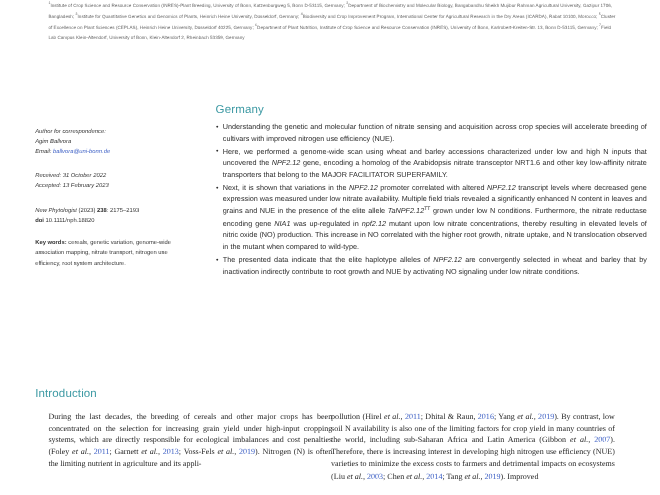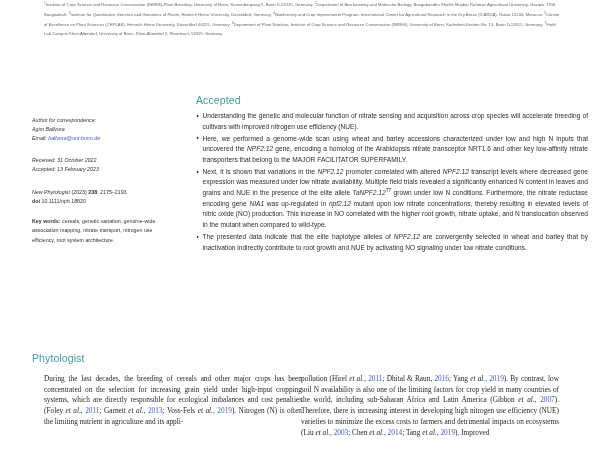--- a/index.html
+++ b/index.html
@@ -162,24 +162,24 @@
   <div class="side-block">
     <div class="keywords">
       <span class="kw-head">Key words:</span>
       <span>cereals, genetic variation, genome-wide association mapping, nitrate transport, nitrogen use efficiency, root system architecture.</span>
     </div>
   </div>
 
 </div>
 
 <div class="summary">
-  <div class="summary-title">Accepted</div>
+  <div class="summary-title">Germany</div>
   <ul class="sum-list" id="summary-list">
       <li>Understanding the genetic and molecular function of nitrate sensing and acquisition across crop species will accelerate breeding of cultivars with improved nitrogen use efficiency (NUE).</li>
       <li>Here, we performed a genome-wide scan using wheat and barley accessions characterized under low and high N inputs that uncovered the <i>NPF2.12</i> gene, encoding a homolog of the Arabidopsis nitrate transceptor NRT1.6 and other key low-affinity nitrate transporters that belong to the MAJOR FACILITATOR SUPERFAMILY.</li>
       <li>Next, it is shown that variations in the <i>NPF2.12</i> promoter correlated with altered <i>NPF2.12</i> transcript levels where decreased gene expression was measured under low nitrate availability. Multiple field trials revealed a significantly enhanced N content in leaves and grains and NUE in the presence of the elite allele <i>TaNPF2.12</i><sup>TT</sup> grown under low N conditions. Furthermore, the nitrate reductase encoding gene <i>NIA1</i> was up-regulated in <i>npf2.12</i> mutant upon low nitrate concentrations, thereby resulting in elevated levels of nitric oxide (NO) production. This increase in NO correlated with the higher root growth, nitrate uptake, and N translocation observed in the mutant when compared to wild-type.</li>
       <li>The presented data indicate that the elite haplotype alleles of <i>NPF2.12</i> are convergently selected in wheat and barley that by inactivation indirectly contribute to root growth and NUE by activating NO signaling under low nitrate conditions.</li>
     </ul>
 </div>
 
-<div class="intro-title">Phytologist</div>
+<div class="intro-title">Introduction</div>
 <div class="intro-col left" id="intro-left">During the last decades, the breeding of cereals and other major crops has been concentrated on the selection for increasing grain yield under high-input cropping systems, which are directly responsible for ecological imbalances and cost penalties (Foley <i>et al.</i>, <span class="cite">2011</span>; Garnett <i>et al.</i>, <span class="cite">2013</span>; Voss-Fels <i>et al.</i>, <span class="cite">2019</span>). Nitrogen (N) is often the limiting nutrient in agriculture and its appli-</div>
 <div class="intro-col right" id="intro-right">pollution (Hirel <i>et al.</i>, <span class="cite">2011</span>; Dhital &amp; Raun, <span class="cite">2016</span>; Yang <i>et al.</i>, <span class="cite">2019</span>). By contrast, low soil N availability is also one of the limiting factors for crop yield in many countries of the world, including sub-Saharan Africa and Latin America (Gibbon <i>et al.</i>, <span class="cite">2007</span>). Therefore, there is increasing interest in developing high nitrogen use efficiency (NUE) varieties to minimize the excess costs to farmers and detrimental impacts on ecosystems (Liu <i>et al.</i>, <span class="cite">2003</span>; Chen <i>et al.</i>, <span class="cite">2014</span>; Tang <i>et al.</i>, <span class="cite">2019</span>). Improved</div>
 
 </body></html>

